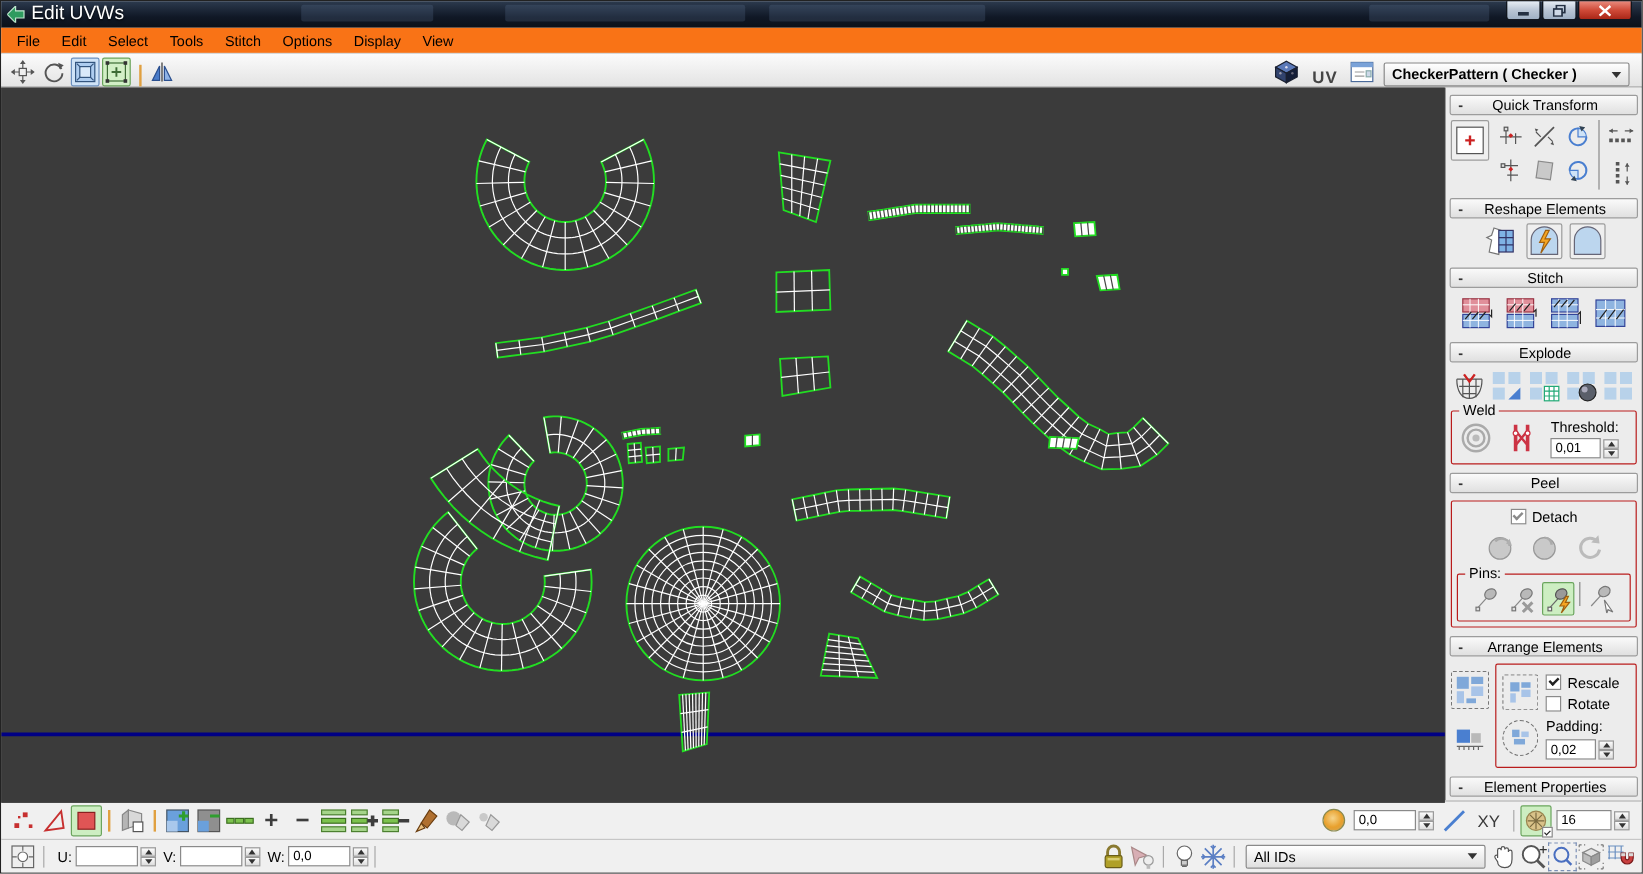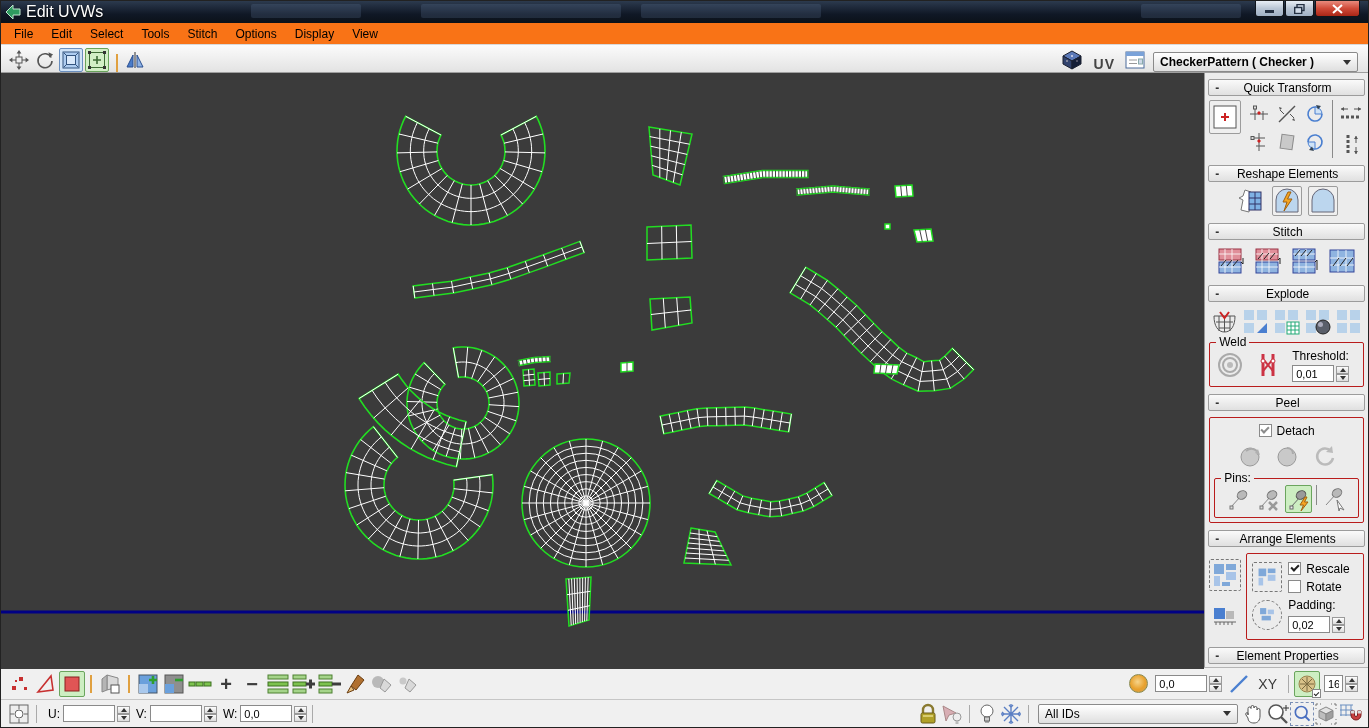--- a/index.html
+++ b/index.html
@@ -1033,21 +1033,21 @@
     <div class="bbtn active-green" style="position:relative">
       <svg width="20" height="20" viewBox="0 0 20 20">
           <circle cx="10" cy="10" r="8" fill="#d9c289" stroke="#9a8550"></circle>
           <path d="M3 10h14M10 3v14M5 5l10 10M15 5L5 15" stroke="#7a6a40"></path>
         </svg>
       <span style="position:absolute;right:-2px;bottom:-2px;width:9px;height:9px;background:#fff;border:1px solid #888;display:flex;align-items:center;justify-content:center">
           <span style="width:5px;height:3px;border-left:1.5px solid #222;border-bottom:1.5px solid #222;transform:rotate(-45deg)"></span>
         </span>
     </div>
     <span class="spin" style="margin:0 4px">
-      <input style="width: 19px;" value="16">
+      <input style="width: 46px;" value="16">
       <span class="arrows">
           <span class="sa">
             <span class="tri-up"></span>
           </span>
           <span class="sa">
             <span class="tri-dn"></span>
           </span>
         </span>
     </span>
   </div>

